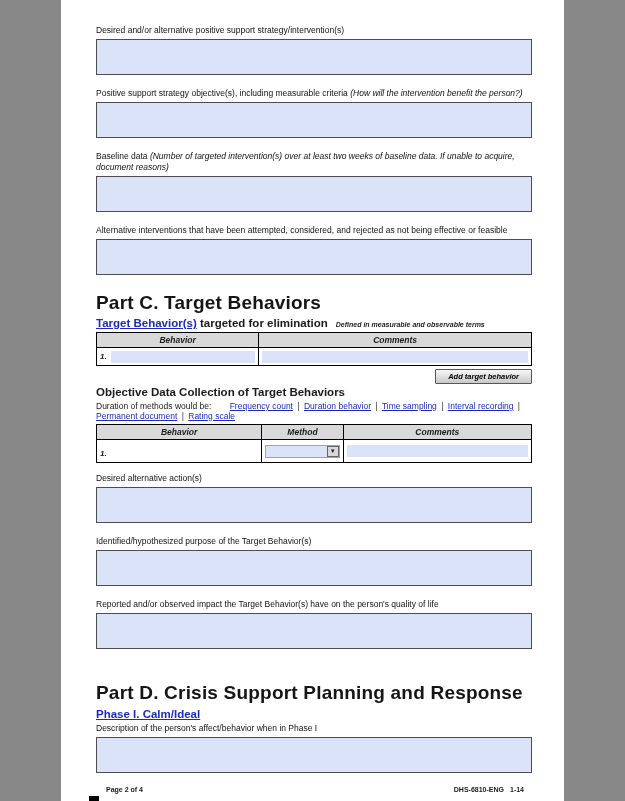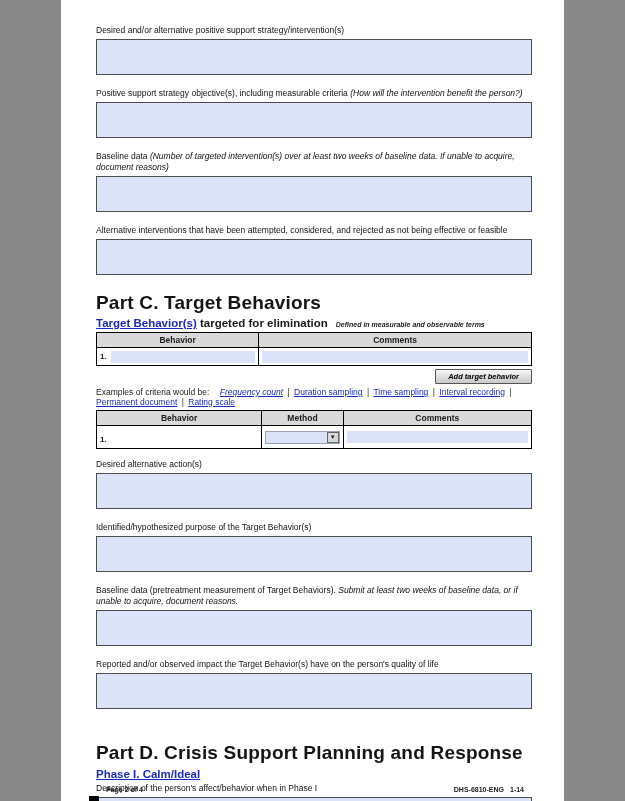--- a/index.html
+++ b/index.html
@@ -18,21 +18,21 @@
     height:36px; background:#dbe3f8; border:1px solid #4d4d4d;
   }
 
   
   .part-title { font-size:19px; font-weight:bold; color:#151515; letter-spacing:0.2px; }
   .sub-head { font-size:11.5px; font-weight:bold; }
   .link-blue { color:#1b2bbf; text-decoration:underline; cursor:pointer; }
   .tiny-note { font-size:7px; font-style:italic; font-weight:bold; color:#222; margin-left:8px; }
 
   
-  table.grid { width:100%; border-collapse:collapse; border:1.5px solid #000; }
+  table.grid { width:100%; border-collapse:collapse; border:1.5px solid #000;font-style:italic; }
   table.grid th {
     background:#d9d9d9; border:1px solid #000; font-size:8.5px; font-weight:bold;
     text-align:center; padding:2px 0; height:14px;
   }
   table.grid td { border:1px solid #000; height:18px; padding:2px 3px; vertical-align:middle; }
   .row-num { font-size:8px; font-weight:bold; margin-right:4px; }
   .cell-flex { display:flex; align-items:center; }
   .cell-input { flex:1; height:12px; background:#dbe3f8; }
   .dropdown {
     display:flex; align-items:center; height:13px; background:#dbe3f8;
@@ -126,26 +126,27 @@
               </div>
         </td>
       </tr>
     </tbody>
       </table>
 
     <div class="btn-row">
       <button class="gray-btn">Add target behavior</button>
     </div>
 
+    <div class="sub-head">Objective Data Collection of Target Behaviors</div>
 
     <div class="examples-line">
-      <span>Examples of criteria would be:</span>
-      <span class="link-blue" style="margin-left:8px;font-style:italic;">Frequency count</span>
-      <span class="sep">|</span>
-      <span class="link-blue">Duration sampling</span>
+      <span>Duration of methods would be:</span>
+      <span class="link-blue" style="margin-left:16px;">Frequency count</span>
+      <span class="sep">|</span>
+      <span class="link-blue">Duration behavior</span>
       <span class="sep">|</span>
       <span class="link-blue">Time sampling</span>
       <span class="sep">|</span>
       <span class="link-blue">Interval recording</span>
       <span class="sep">|</span>
       <span class="link-blue">Permanent document</span>
       <span class="sep">|</span>
       <span class="link-blue">Rating scale</span>
     </div>
 
@@ -183,27 +184,20 @@
       <div class="field-box"></div>
     </div>
 
     <div class="fg">
       <div class="fg-label">
         <span>Identified/hypothesized purpose of the Target Behavior(s)</span>
       </div>
       <div class="field-box"></div>
     </div>
 
-    <div class="fg">
-      <div class="fg-label">
-        <span>Baseline data (pretreatment measurement of Target Behaviors).</span>
-        <span class="it"> Submit at least two weeks of baseline data, or if unable to acquire, document reasons.</span>
-      </div>
-      <div class="field-box"></div>
-    </div>
 
     <div class="fg">
       <div class="fg-label">
         <span>Reported and/or observed impact the Target Behavior(s) have on the person's quality of life</span>
       </div>
       <div class="field-box"></div>
     </div>
 
     <div class="gap-lg"></div>
 

